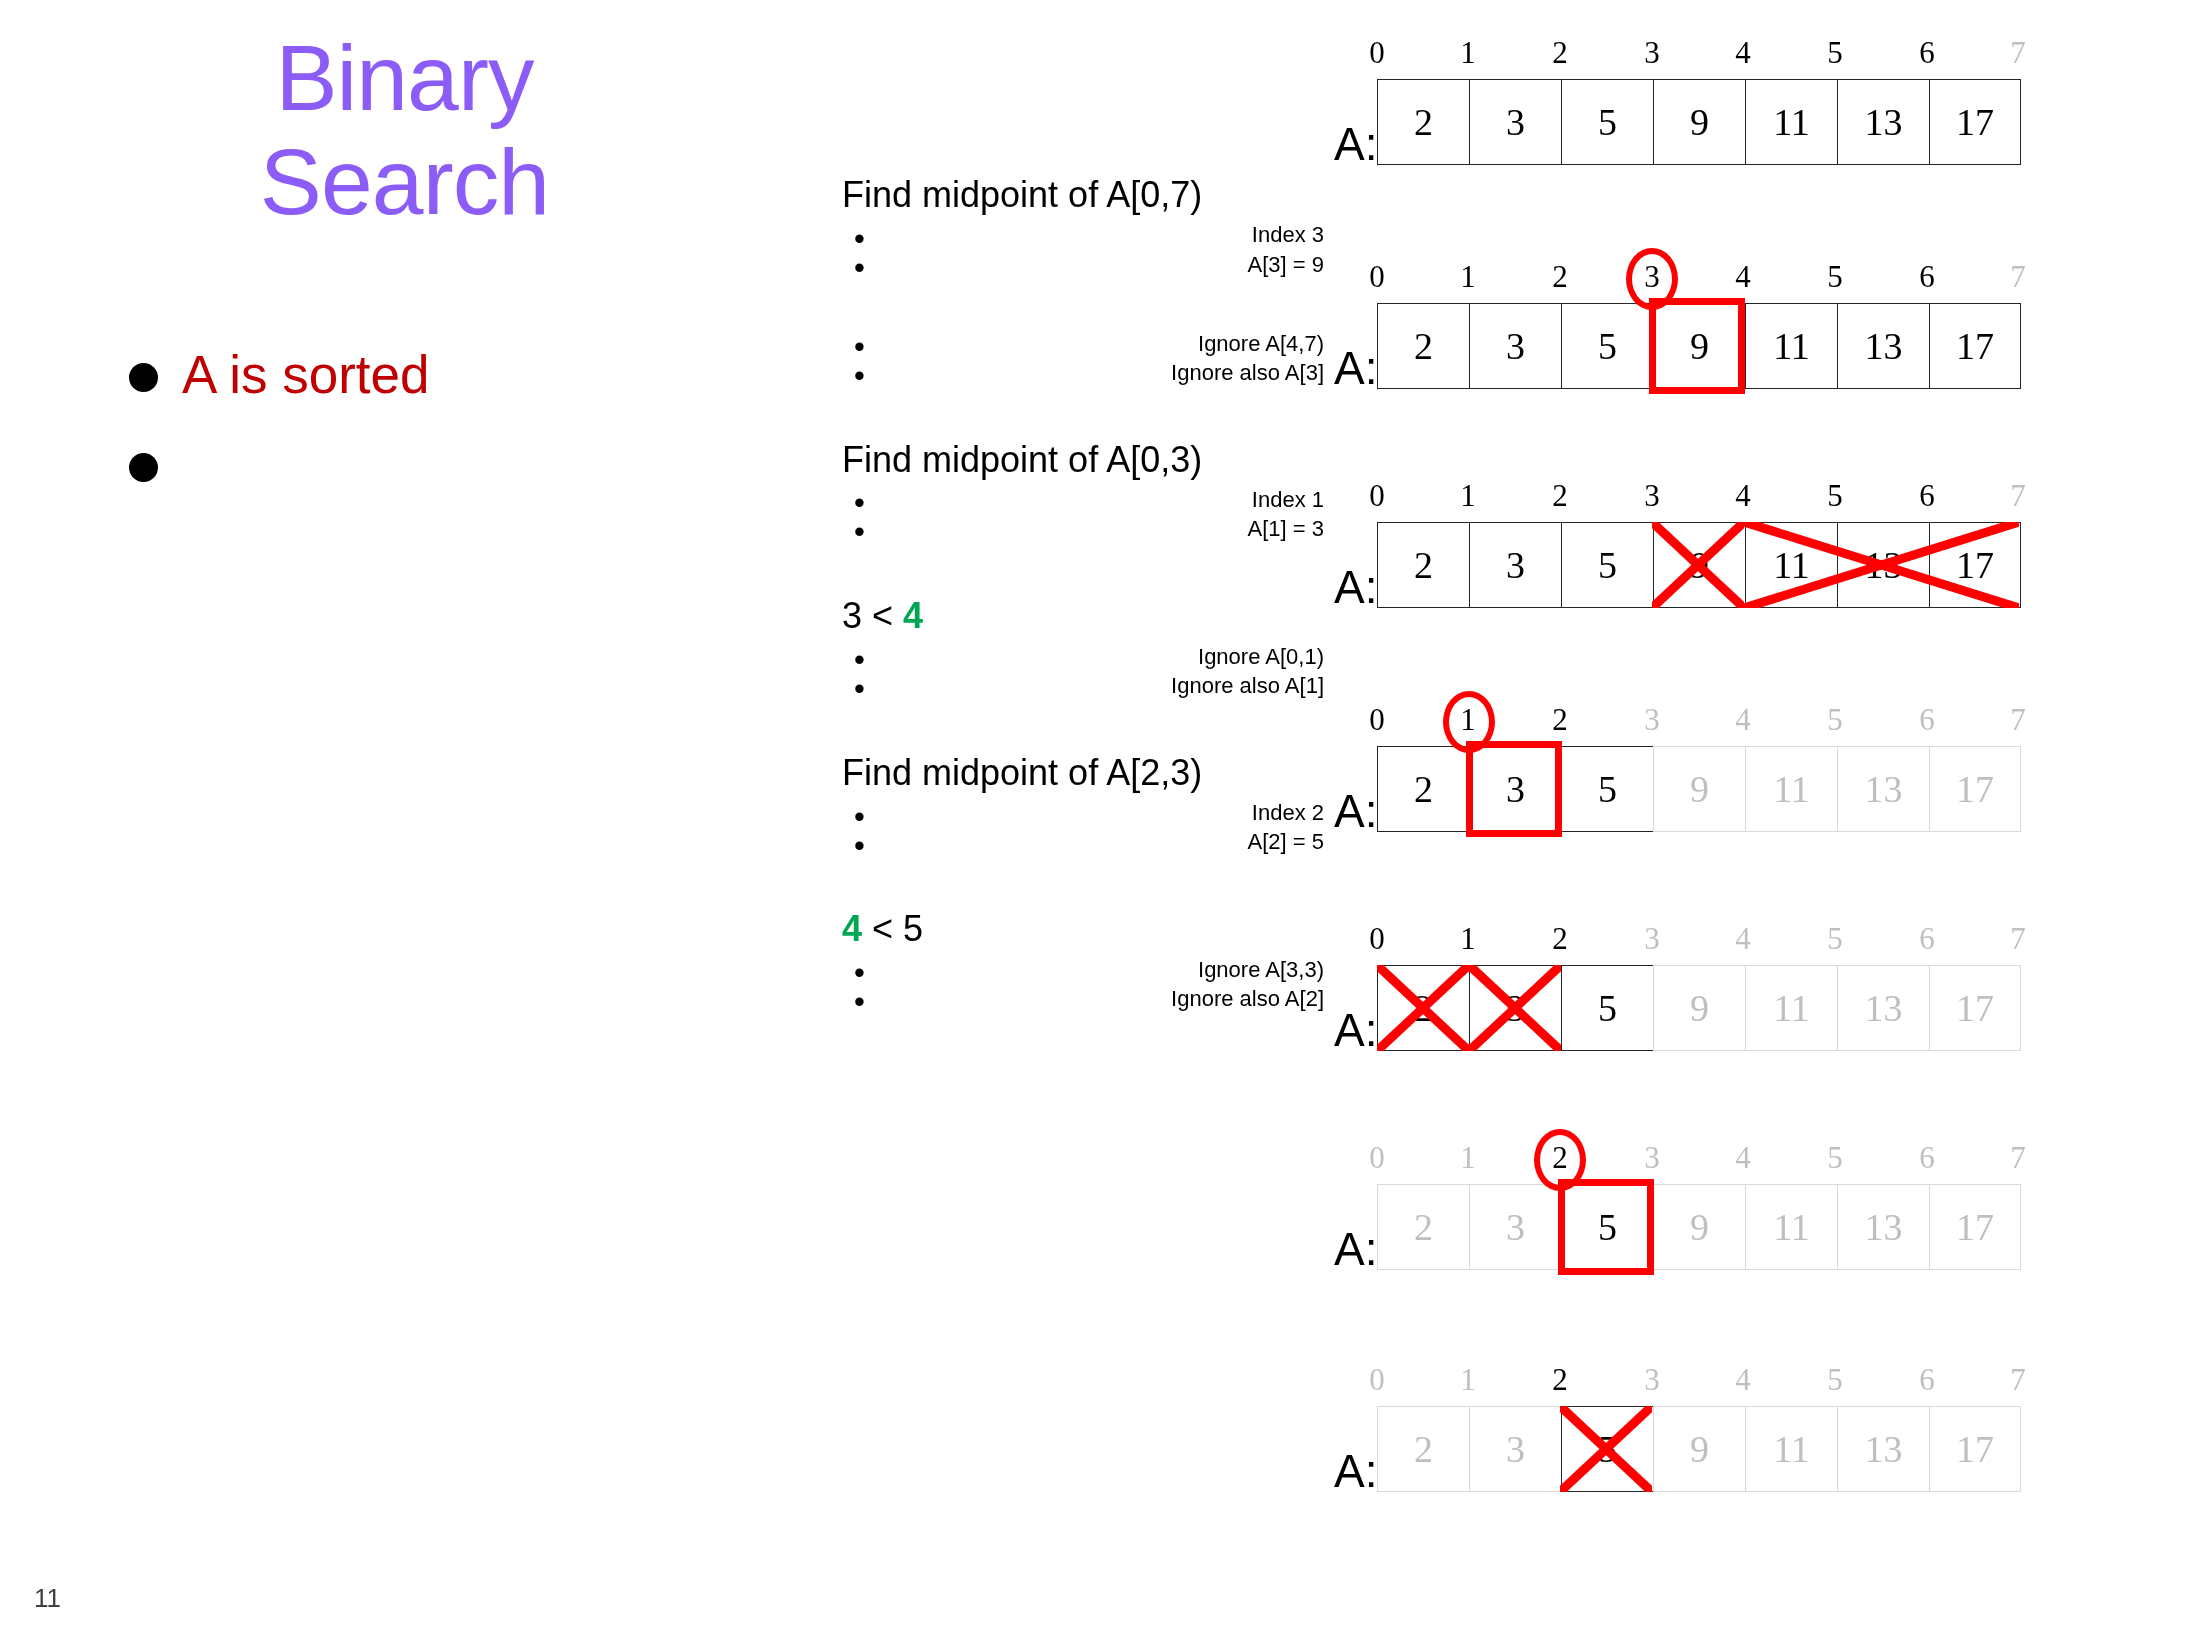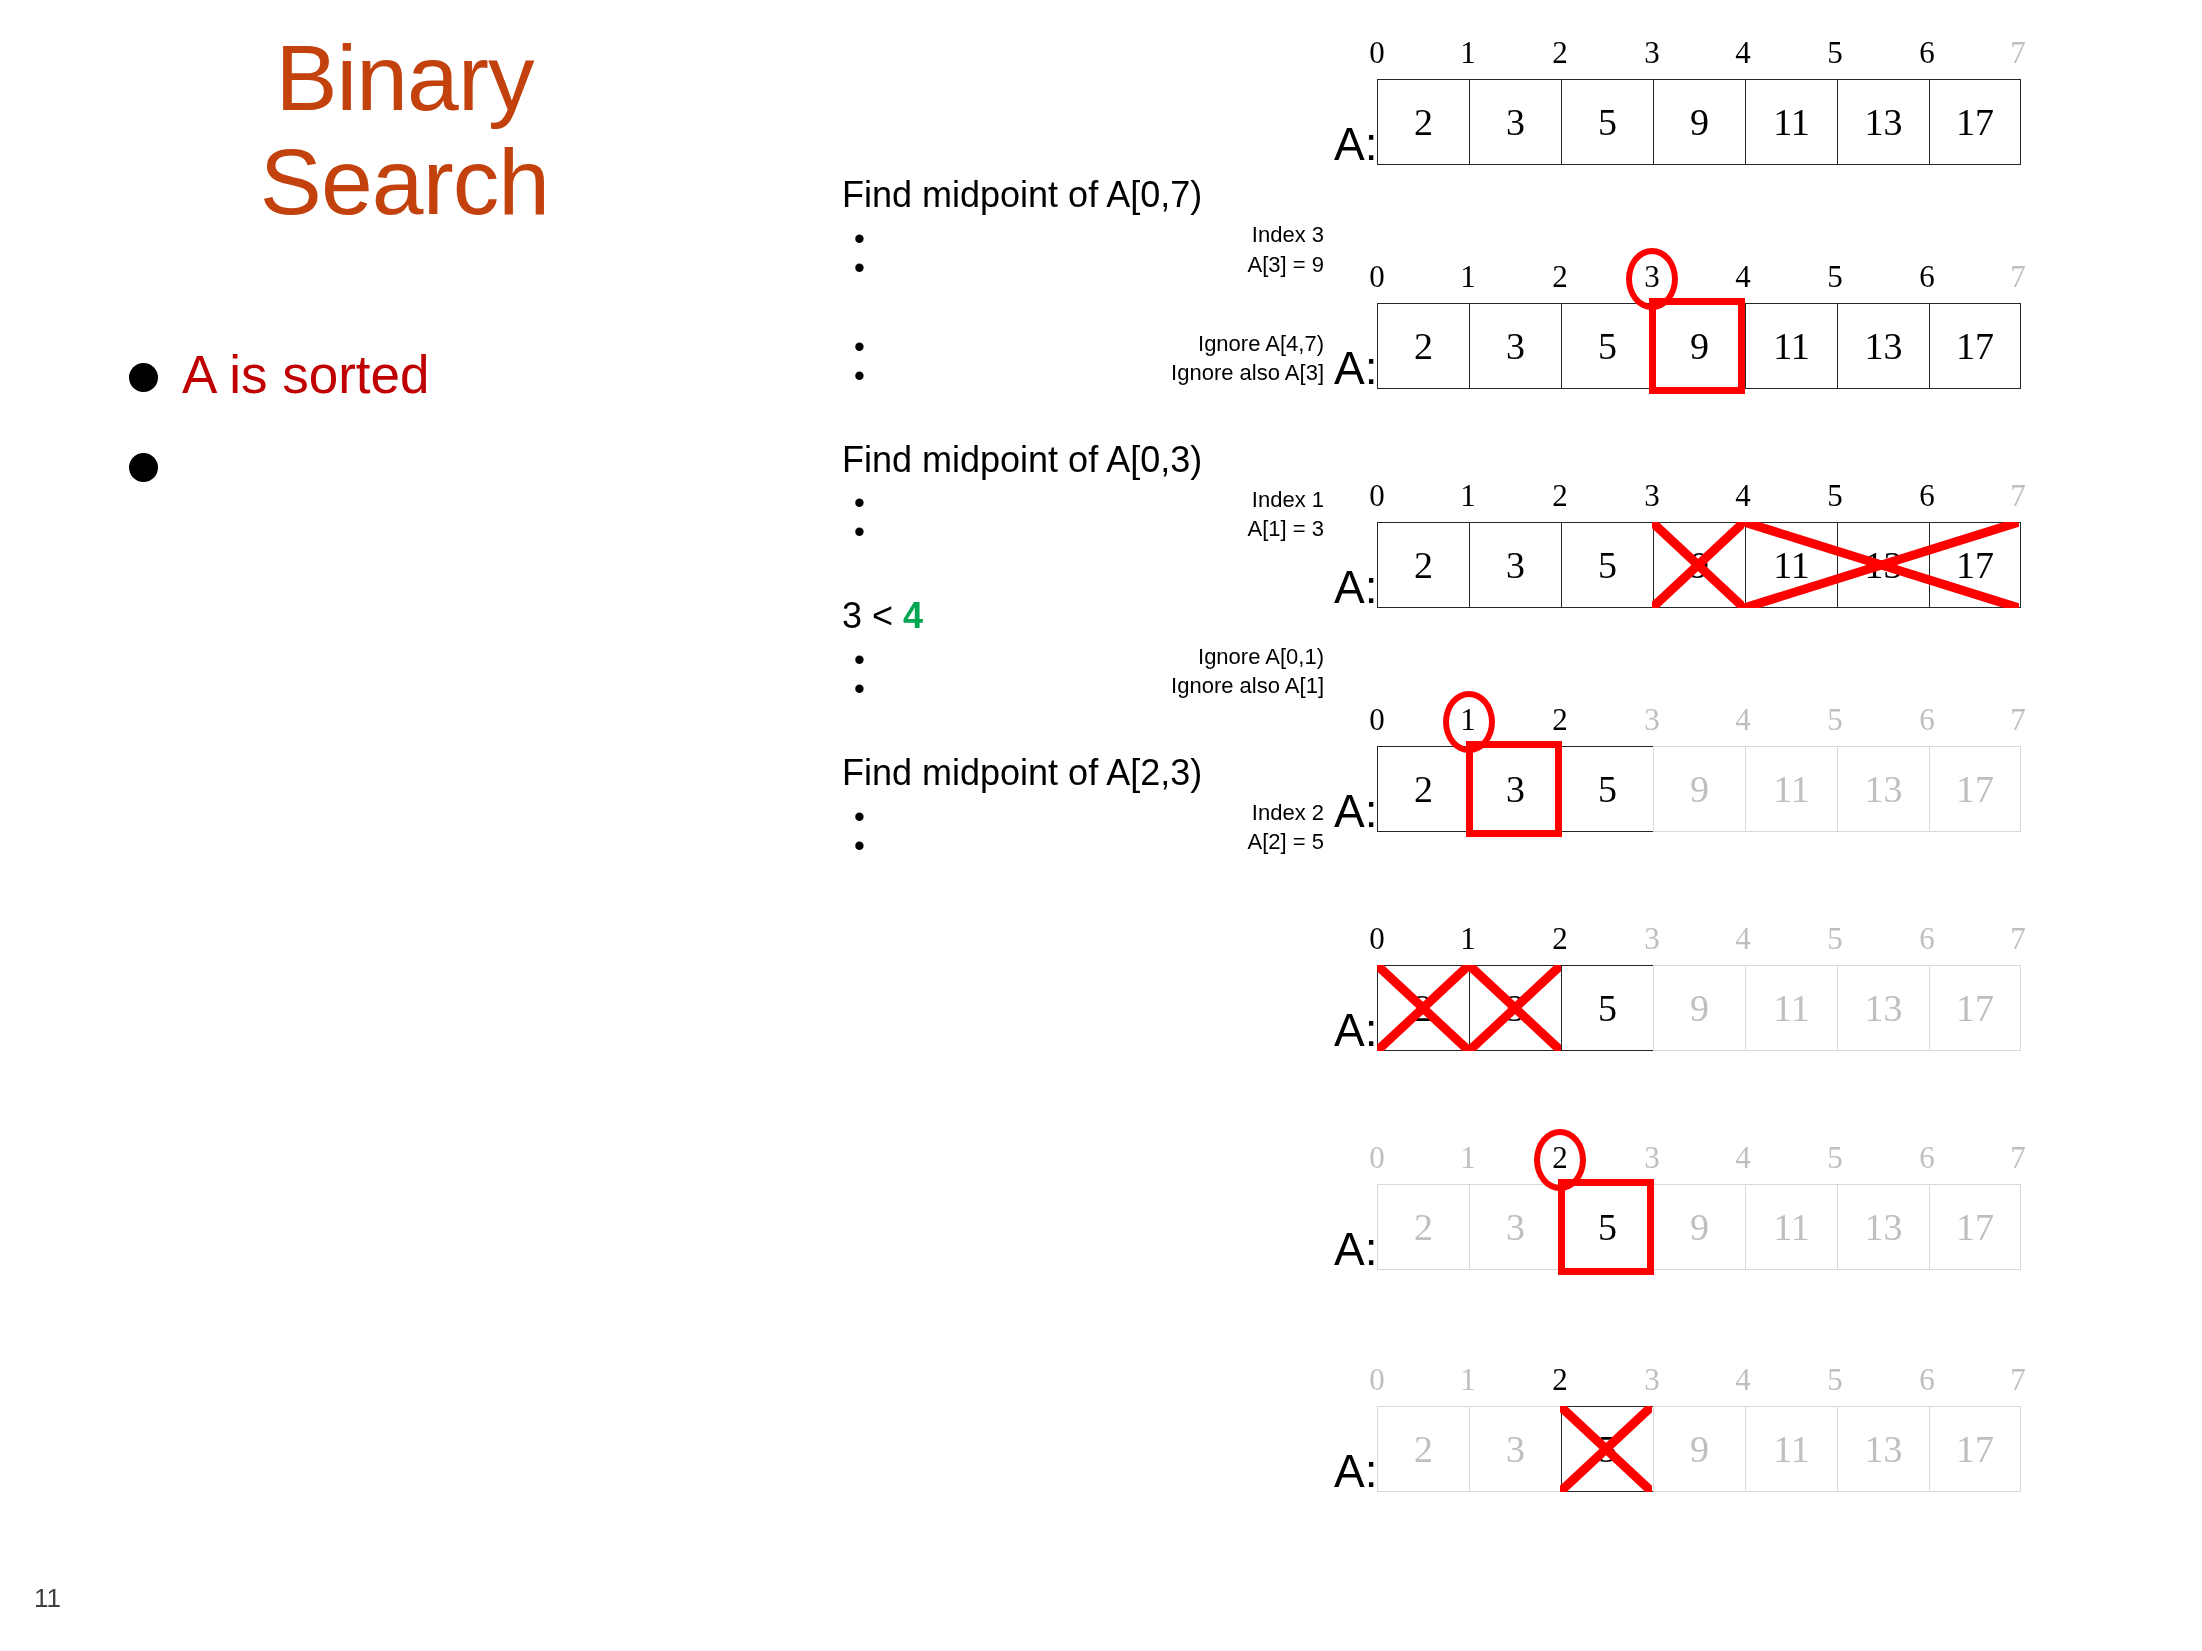--- a/index.html
+++ b/index.html
@@ -12,21 +12,21 @@
   }
 
   
   #left-col{
     position:absolute; left:0px; top:0px; width:809px; height:1652px;
   }
   #slide-title{
     position:absolute; left:129px; top:26px; width:551px;
     font-family:"Liberation Sans", sans-serif;
     font-size:93px; line-height:1.12; font-weight:400;
-    color:#c2410c; text-align:center; letter-spacing:-0.9px;
+    color:#8b5cf6; text-align:center; letter-spacing:-0.9px;
   }
   #bullet-list{
     position:absolute; left:129px; top:344px; width:602px;
   }
   .bullet-row{
     display:flex; align-items:flex-start; margin-bottom:27.5px;
   }
   .bullet-dot{
     width:29px;height:29px;border-radius:50%;background:#000;
     flex:0 0 29px; margin-top:19px; margin-right:24px;
@@ -177,20 +177,27 @@
 
   <div class="step-block">
     <div class="step-head">Find midpoint of A[2,3)</div>
     <ul class="step-bullets">
       <li>Index 2</li>
       <li>A[2] = 5</li>
     </ul>
   </div>
   <div class="gap-lg"></div>
 
+  <div class="step-block">
+    <div class="step-head"><span class="green">4</span><span> &lt; 5</span></div>
+    <ul class="step-bullets">
+      <li>Ignore A[3,3)</li>
+      <li>Ignore also A[2]</li>
+    </ul>
+  </div>
   <div class="gap-lg"></div>
 
 
 </div>
 
 <div id="right-col">
     <div class="array-row" style="top: 26px;">
       <div class="row-label">A:</div>
       <div class="grid-wrap">
         <div class="idx-strip">

